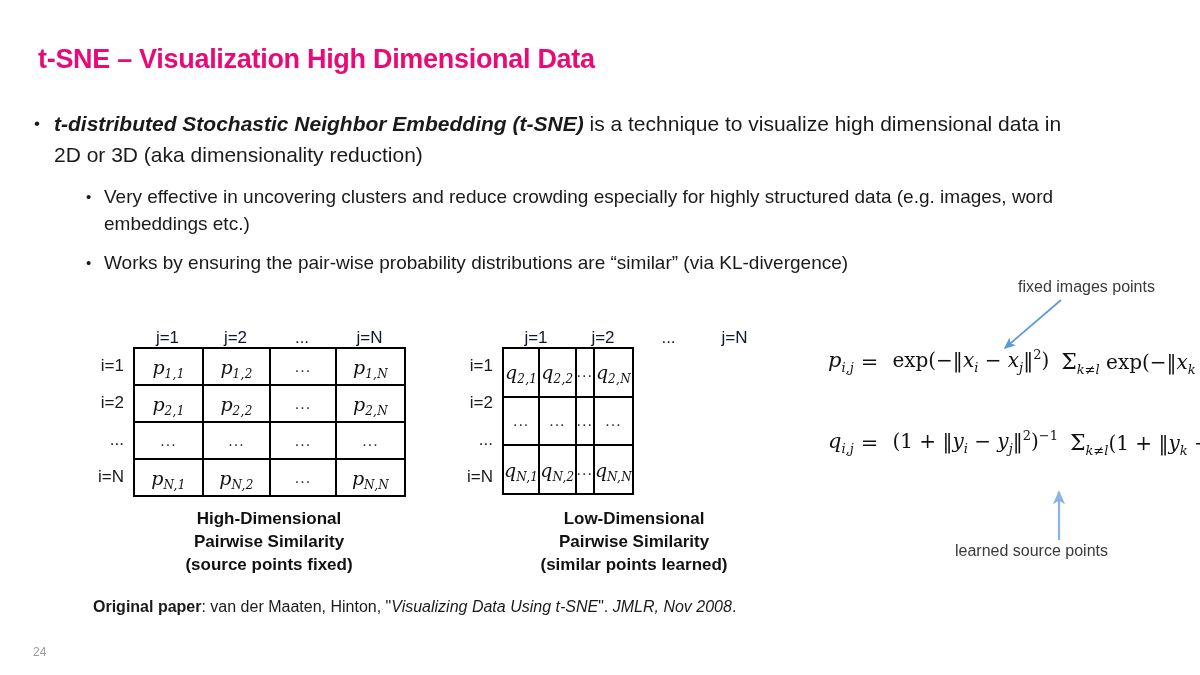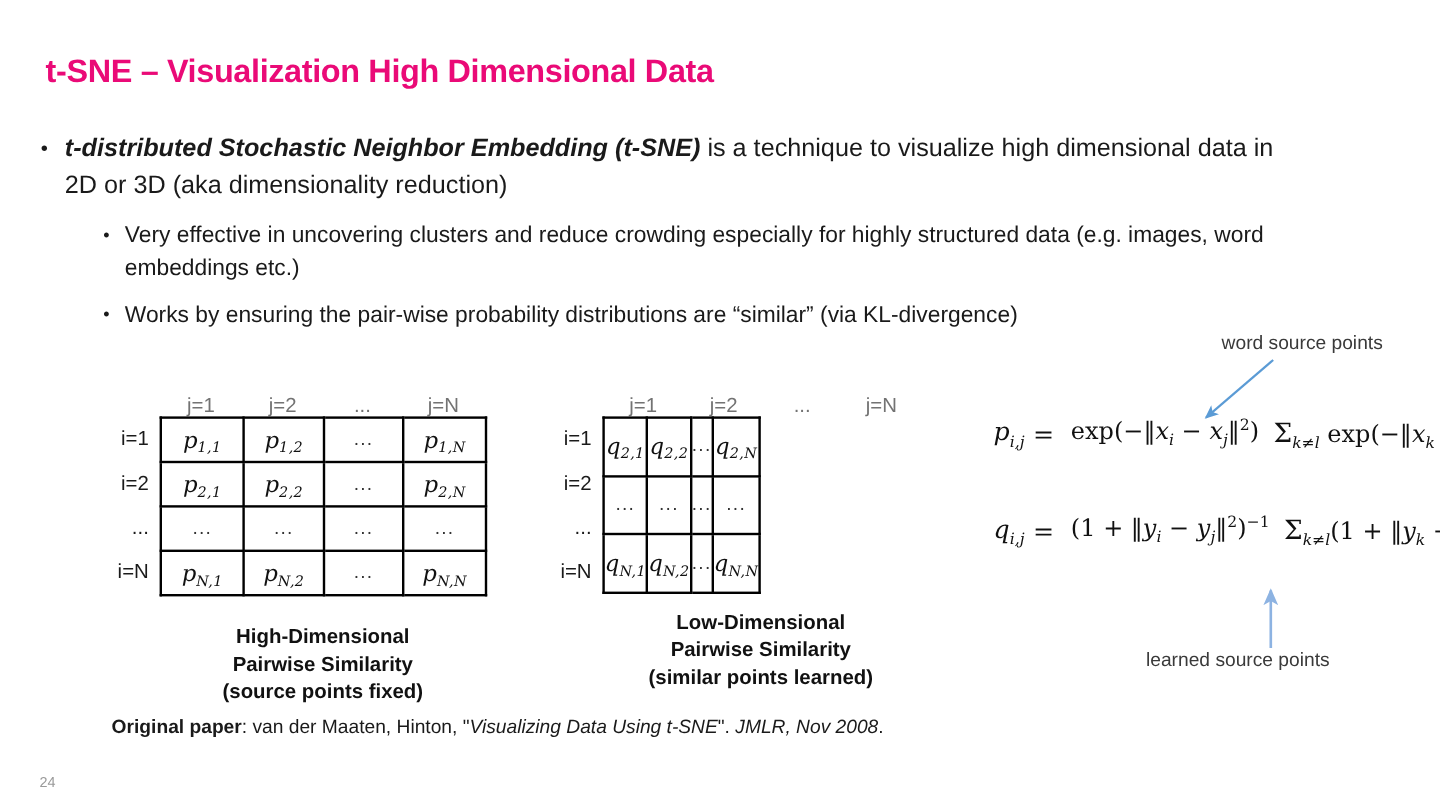--- a/index.html
+++ b/index.html
@@ -87,21 +87,21 @@
 
   .col-head-row {
     display: flex;
     height: 29px;
     align-items: flex-end;
     padding-left: 55px;
   }
   .col-head {
     font-size: 17px;
     text-align: center;
-    color: #737373;
+    color: #0f172a;
     line-height: 19px;
   }
   .mx-body { display: flex; }
   .row-labels {
     width: 55px;
     display: flex;
     flex-direction: column;
   }
   .row-label {
     height: 37px;
@@ -148,21 +148,21 @@
 
   .caption {
     position: absolute;
     text-align: center;
     font-size: 17px;
     font-weight: bold;
     line-height: 23px;
     color: #111111;
     white-space: pre-line;
   }
-  #caption-p { left: 133px; top: 507px; width: 272px; margin-top: 12px; }
+  #caption-p { left: 133px; top: 507px; width: 272px; }
   #caption-q { left: 500px; top: 507px; width: 268px; }
 
   
   .formula {
     position: absolute;
     font-family: "DejaVu Serif", serif;
     color: #111111;
     display: flex;
     align-items: center;
   }
@@ -362,21 +362,21 @@
   <div class="formula" id="formula-q">
     <span class="f-lhs"><span>q</span><sub>i,j</sub></span>
     <span class="f-eq">=</span>
     <span class="frac">
       <span class="num">(1 + ‖<span class="it">y</span><span class="sub2 it">i</span> − <span class="it">y</span><span class="sub2 it">j</span>‖<span class="sup">2</span>)<span class="sup">−1</span></span>
       <span class="bar"></span>
       <span class="den"><span class="sigma">Σ</span><span class="sub2 it">k≠l</span>(1 + ‖<span class="it">y</span><span class="sub2 it">k</span> − <span class="it">y</span><span class="sub2 it">l</span>‖<span class="sup">2</span>)<span class="sup">−1</span></span>
     </span>
   </div>
 
-  <div class="annot" id="annot-fixed">word source points</div>
+  <div class="annot" id="annot-fixed">fixed images points</div>
   <svg class="arrow-svg" id="arrow-fixed" width="72" height="62" viewBox="0 0 72 62">
     <defs>
       <marker id="ah1" markerWidth="7" markerHeight="7" refX="5.6" refY="3.2" orient="auto">
         <path d="M0,0.4 L6.4,3.2 L0,6.0 L1.6,3.2 z" fill="#5b9bd5"></path>
       </marker>
     </defs>
     <line x1="66" y1="4" x2="10" y2="52" stroke="#5b9bd5" stroke-width="1.8" marker-end="url(#ah1)"></line>
   </svg>
 
   <div class="annot" id="annot-learned">learned source points</div>

